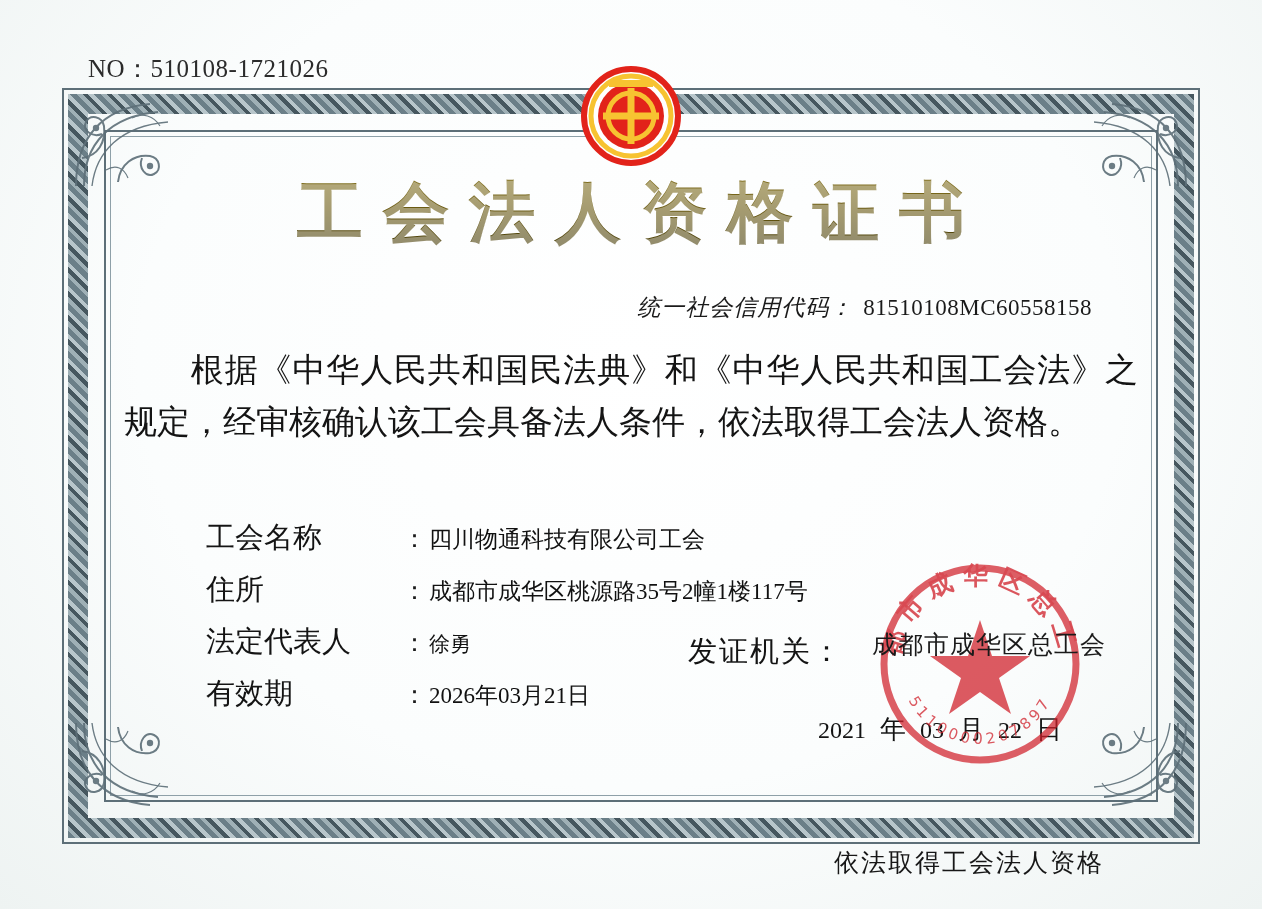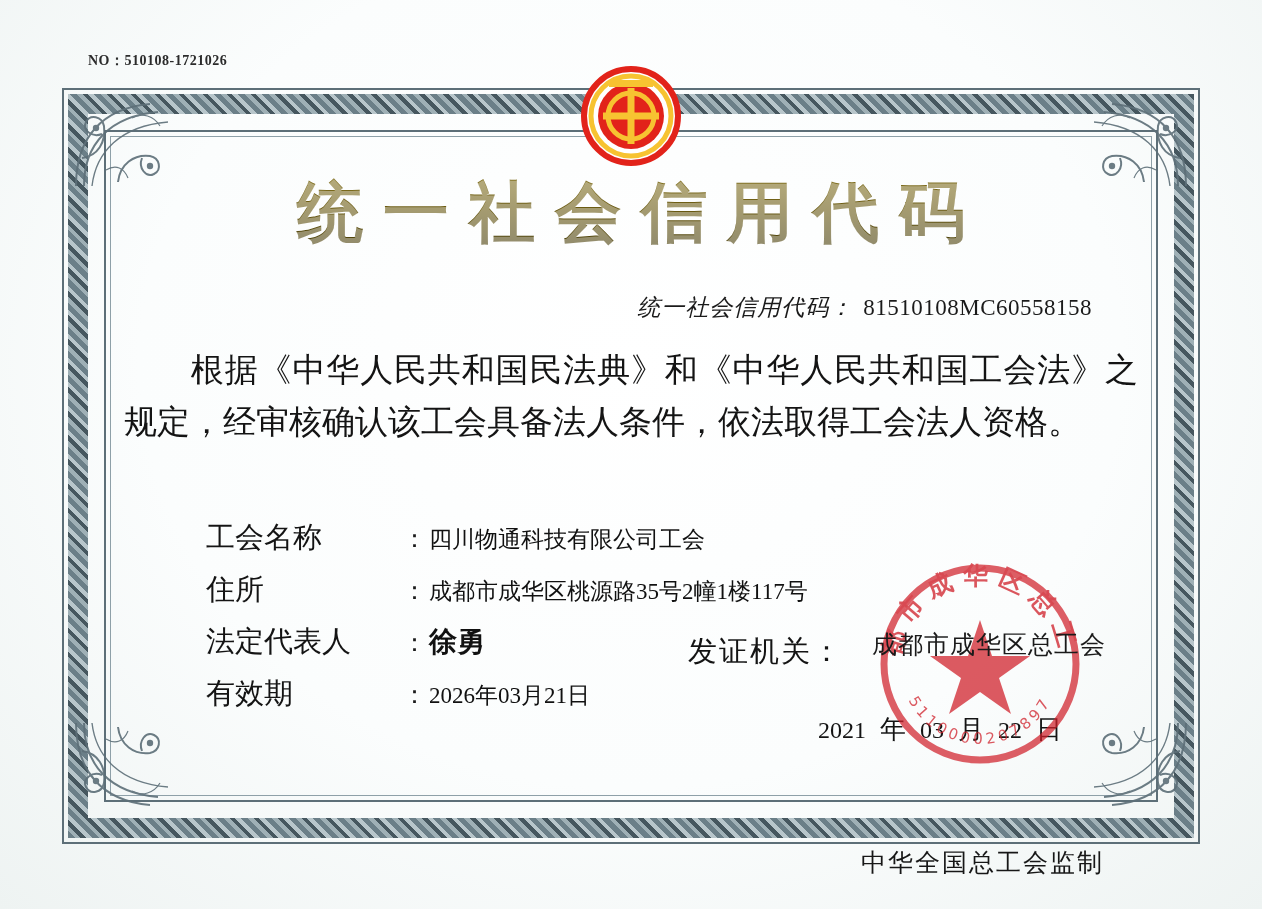--- a/index.html
+++ b/index.html
@@ -21,25 +21,24 @@
     height: 909px;
     background:
       radial-gradient(ellipse at 50% 40%, #ffffff 0%, #fbfdfd 55%, #eef3f2 100%);
   }
 
   
   .serial {
     position: absolute;
     left: 88px;
     top: 52px;
-    font-size: 14px;
+    font-size: 25px;
     letter-spacing: 0.5px;
     color: #2b2b2b;
     font-family: "Liberation Serif", serif;
-    font-weight: bold;
   }
 
   
   .border-outer {
     position: absolute;
     left: 62px;
     top: 88px;
     width: 1138px;
     height: 756px;
     border: 2px solid #5d6f78;
@@ -180,21 +179,21 @@
     font-family: "DejaVu Serif", serif;
     font-size: 25px;
     margin: 0 2px 0 0;
   }
   .field-value {
     font-family: "Liberation Serif", serif;
     font-size: 23px;
     color: #111;
     white-space: nowrap;
   }
-  .field-value.small { font-size: 28px; font-weight: bold; }
+  .field-value.small { font-size: 21px; }
 
   
   .issuer {
     position: absolute;
     left: 688px;
     top: 632px;
     font-family: Liberation Mono, monospace;
     font-size: 29px;
     letter-spacing: 2px;
     color: #141414;
@@ -335,21 +334,21 @@
       <circle cx="52" cy="52" r="47" fill="none" stroke="#e2231a" stroke-width="6"></circle>
       <circle cx="52" cy="52" r="40" fill="none" stroke="#f7c331" stroke-width="5"></circle>
       <circle cx="52" cy="52" r="33" fill="#e2231a"></circle>
       <circle cx="52" cy="52" r="23" fill="none" stroke="#f7c331" stroke-width="5"></circle>
       <rect x="24" y="48.5" width="56" height="7" fill="#f7c331"></rect>
       <rect x="48.5" y="24" width="7" height="56" fill="#f7c331"></rect>
       <rect x="30" y="16" width="44" height="7" fill="#f7c331"></rect>
     </svg>
   </div>
 
-  <div class="title">统一社会信用代码</div>
+  <div class="title">工会法人资格证书</div>
 
   <div class="credit-line">
     <span class="label">统一社会信用代码：</span><span class="value">81510108MC60558158</span>
   </div>
 
   <div class="body-text">
     <span class="indent"></span><span>根据《中华人民共和国民法典》和《中华人民共和国工会法》之规定，经审核确认该工会具备法人条件，依法取得工会法人资格。</span>
   </div>
 
   <div class="fields">
@@ -407,15 +406,15 @@
       <text font-family="DejaVu Sans, sans-serif" font-size="15" fill="#d0202a" opacity="0.9">
         <textPath href="#sealarcb" startOffset="50%" text-anchor="middle" letter-spacing="4">5110000207897</textPath>
       </text>
     </svg>
   </div>
 
   <div class="date-line">
     <span class="num">2021</span><span class="cn">年</span><span class="num">03</span><span class="cn">月</span><span class="num">22</span><span class="cn">日</span>
   </div>
 
-  <div class="footer">中华全国总工会监制</div>
+  <div class="footer">依法取得工会法人资格</div>
 
 </div>
 
 </body></html>

